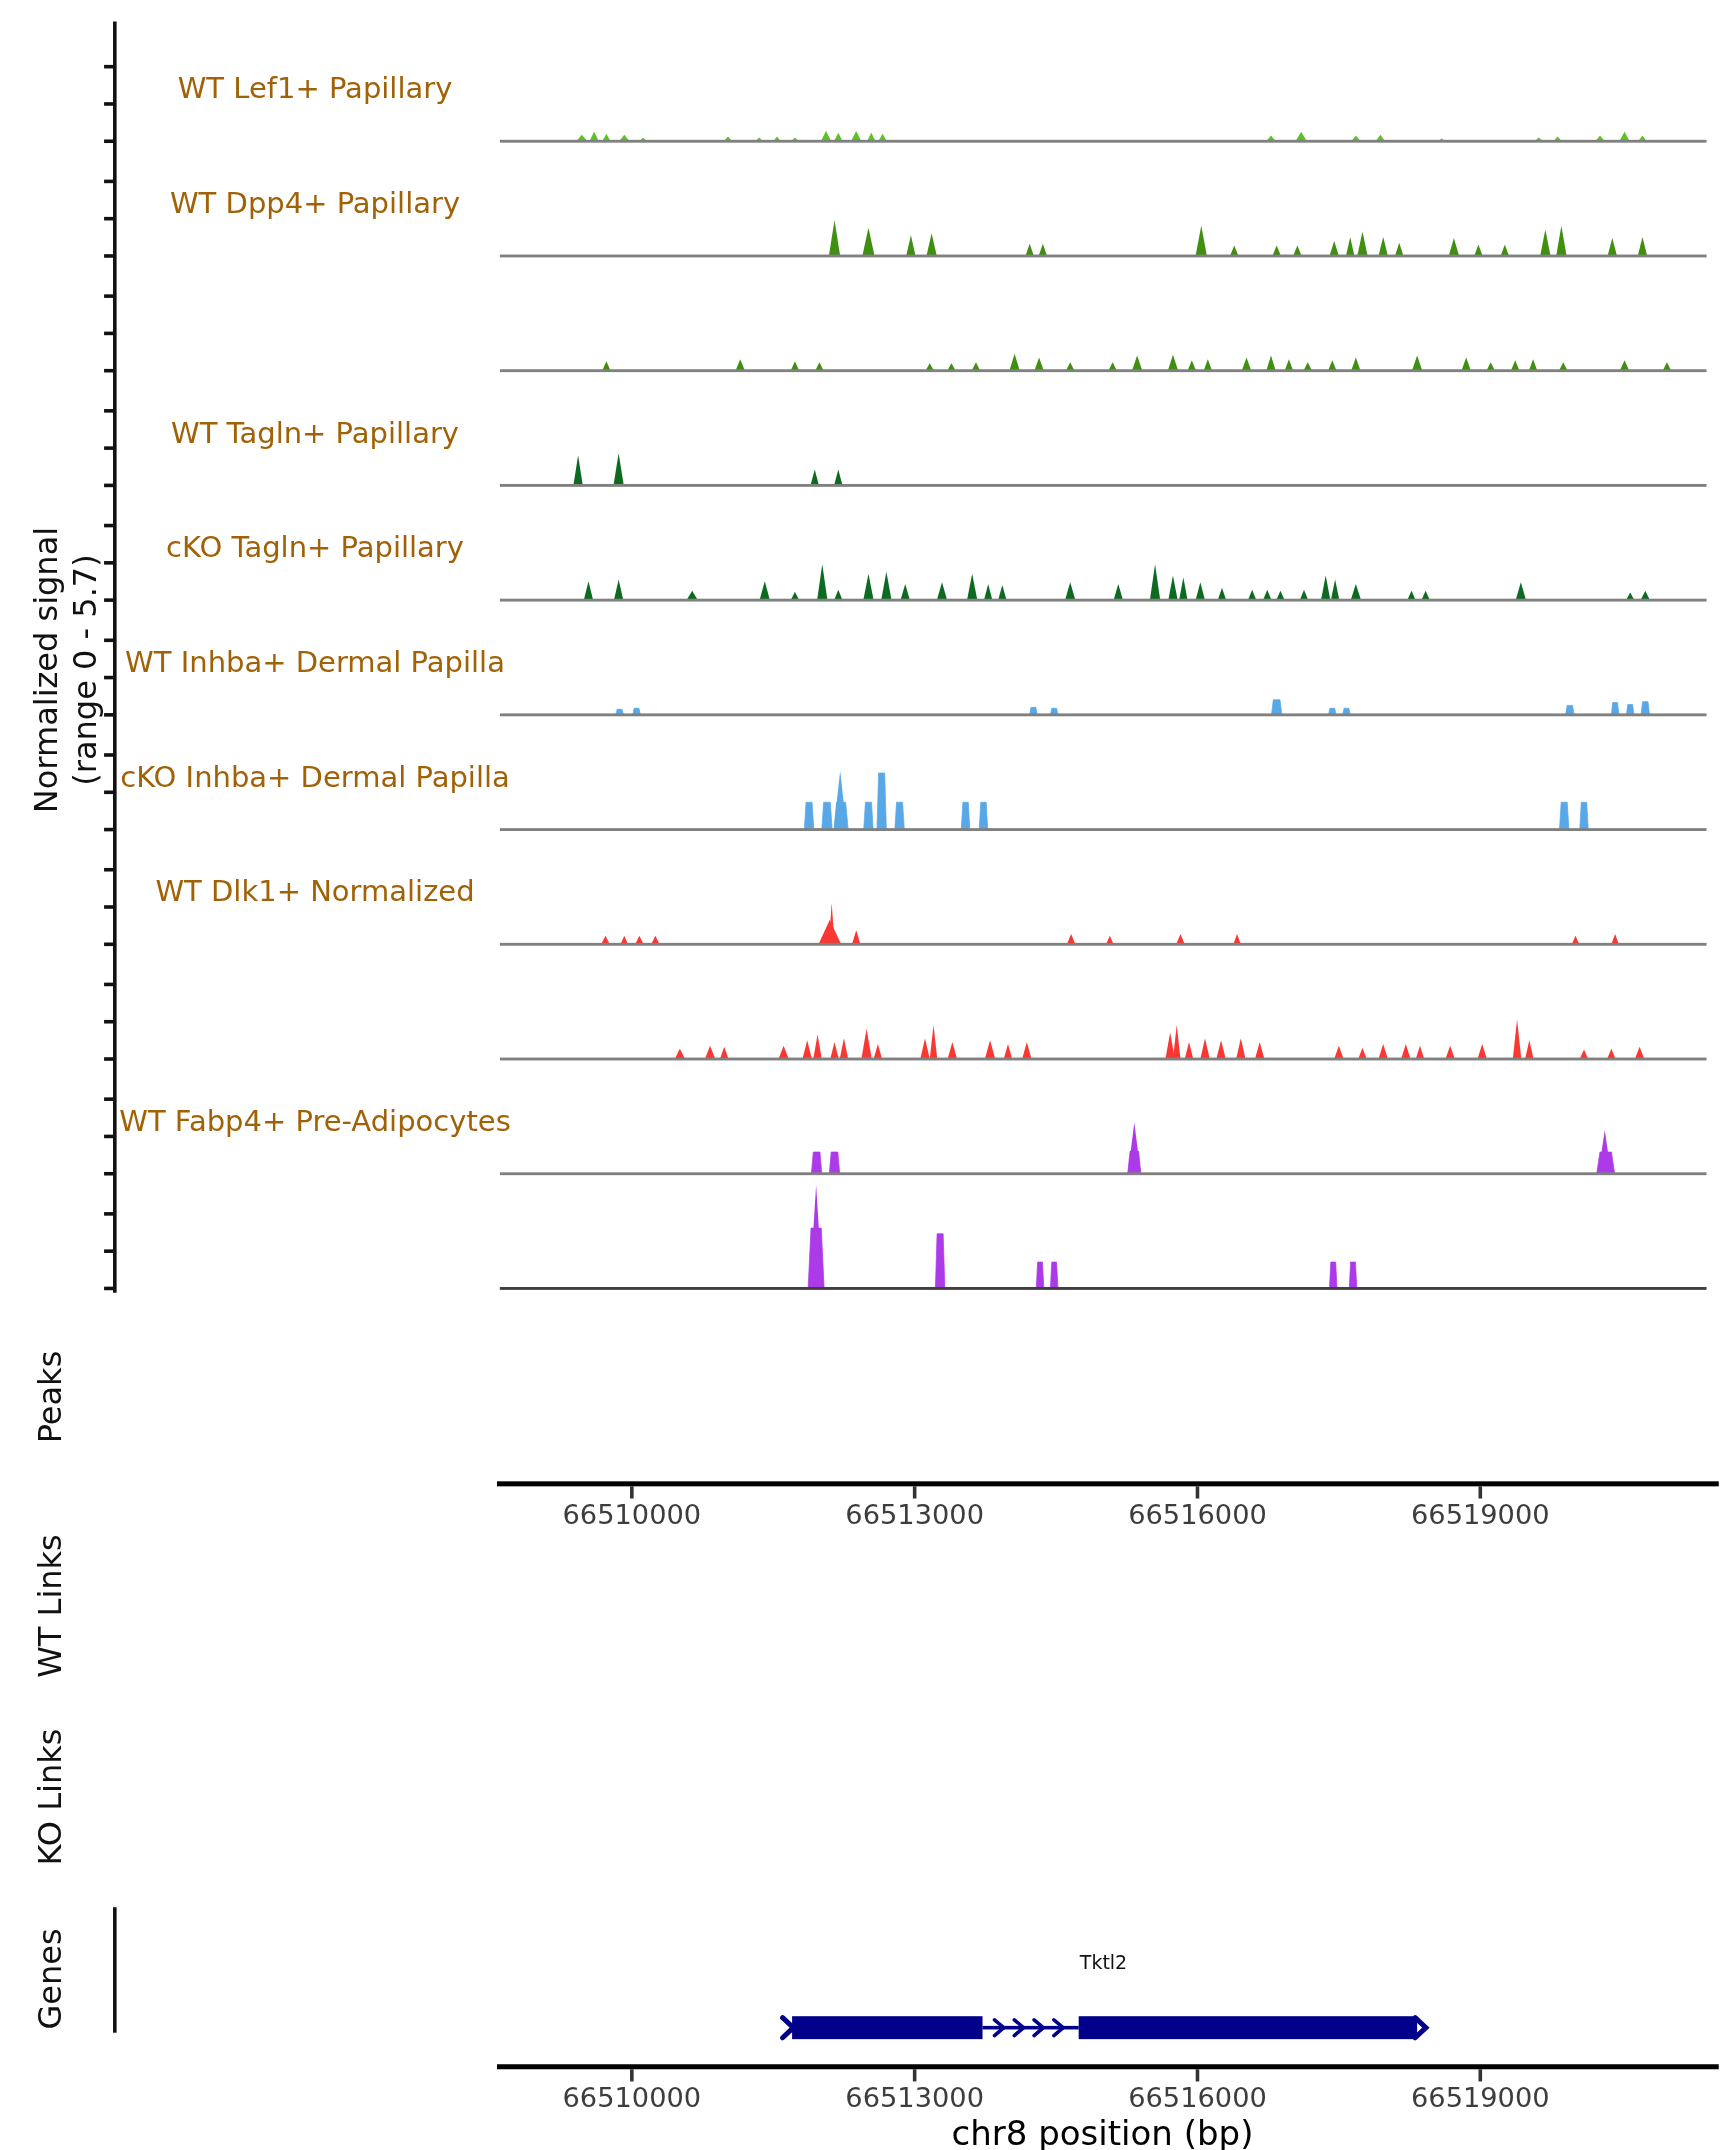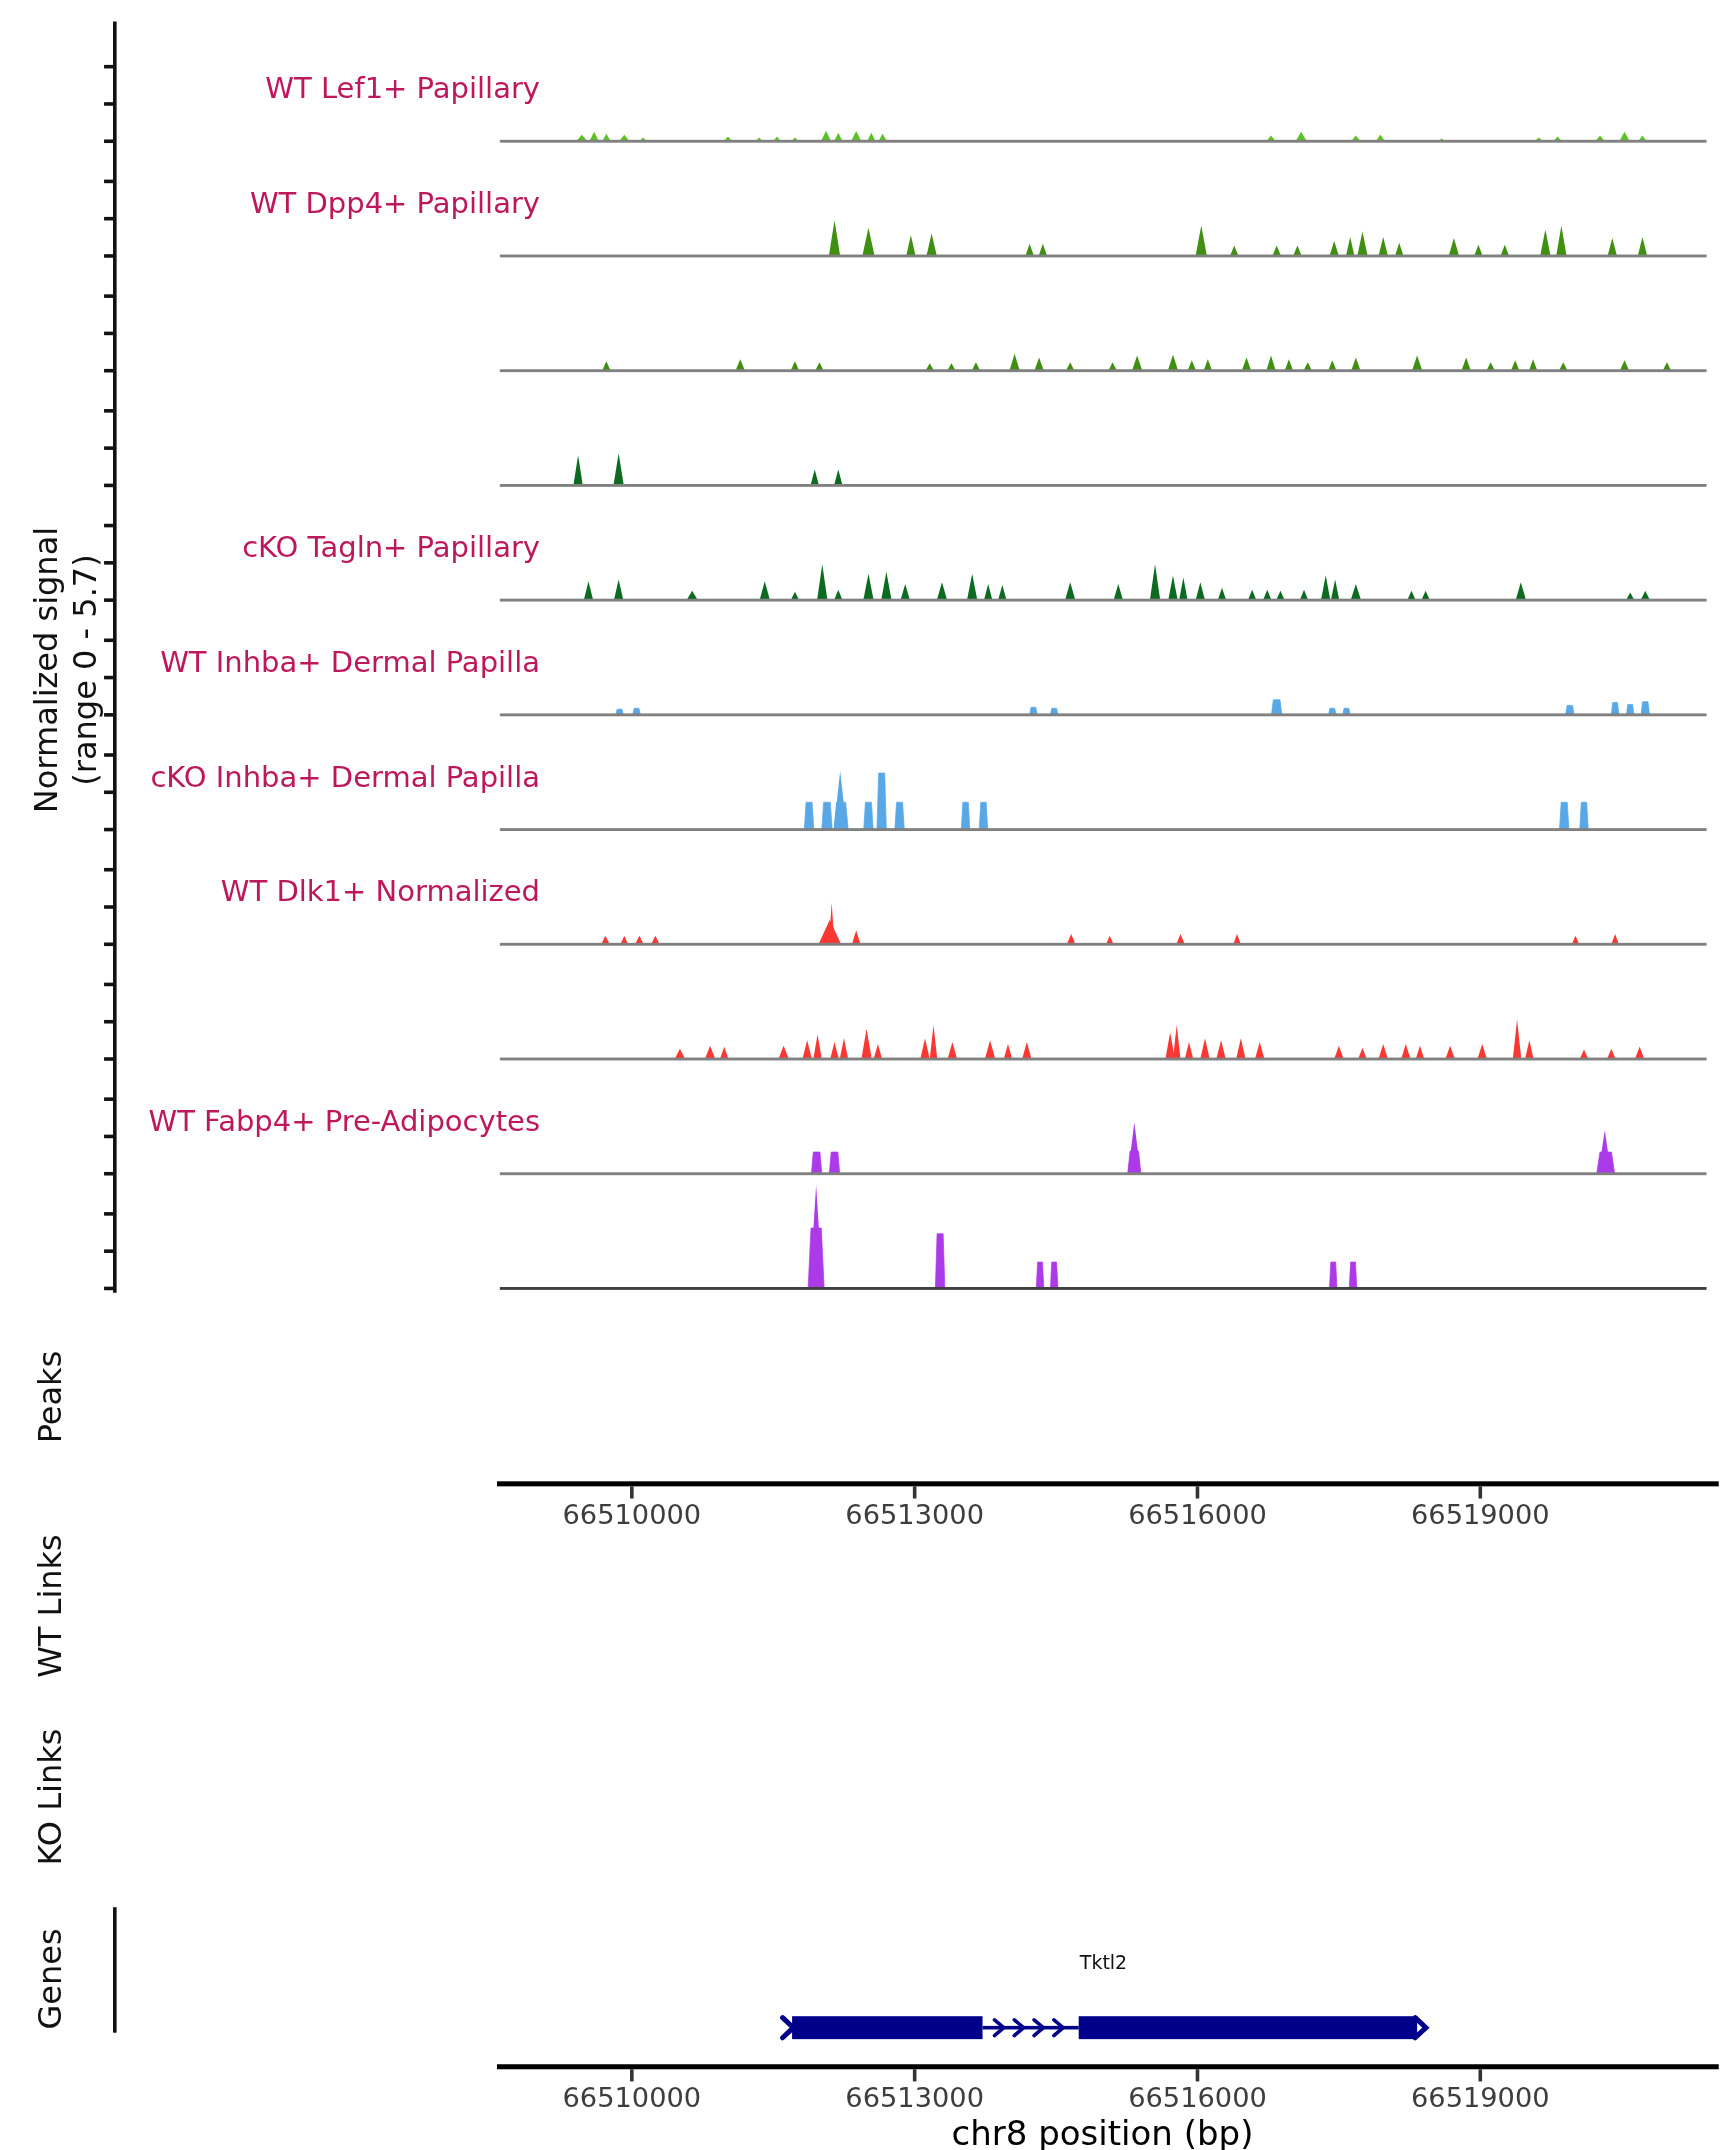--- a/index.html
+++ b/index.html
@@ -1,20 +1,20 @@
 <!DOCTYPE html>
 <html style="font-size:11.5px"><head>
 <meta charset="utf-8">
 <style>
   html,body{margin:0;padding:0;background:#ffffff;}
   .figure{position:relative;width:1721px;height:2151px;background:#ffffff;
           font-family:"DejaVu Sans","Liberation Sans",sans-serif;color:#1a1a1a;overflow:hidden;}
   .figure svg{position:absolute;left:0;top:0;}
-  .track-label{position:absolute;left:38px;width:502px;text-align:right;
-               font-size:29px;line-height:33px;color:#be185d;white-space:nowrap;}
+  .track-label{position:absolute;left:64px;width:502px;text-align:center;
+               font-size:29px;line-height:33px;color:#a16207;white-space:nowrap;}
   .side-label{position:absolute;left:50px;transform:translate(-50%,-50%) rotate(-90deg);
               transform-origin:center;font-size:32px;color:#111;white-space:nowrap;}
   .y-axis-label{position:absolute;left:66px;top:670px;transform:translate(-50%,-50%) rotate(-90deg);
                 transform-origin:center;font-size:32px;line-height:39px;text-align:center;
                 color:#111;white-space:nowrap;}
   .x-axis-title{position:absolute;left:529px;width:1147px;top:2113px;text-align:center;
                 font-size:34px;color:#000;}
   .gene-name{position:absolute;left:1032px;width:143px;top:1951px;text-align:center;
              font-size:19px;color:#111;}
 </style>
@@ -319,20 +319,21 @@
         <path d="M 1414.47890625 2817 L 1427.47890625 2828 L 1414.47890625 2839" fill="none" stroke="#00008B" stroke-width="5" stroke-linecap="round"></path>
         <path d="M 1442.090625 2817 L 1455.090625 2828 L 1442.090625 2839" fill="none" stroke="#00008B" stroke-width="5" stroke-linecap="round"></path>
         <path d="M 1469.70234375 2817 L 1482.70234375 2828 L 1469.70234375 2839" fill="none" stroke="#00008B" stroke-width="5" stroke-linecap="round"></path>
         <path d="M 1091.3421875 2814 L 1106.3421875 2828 L 1091.3421875 2842" fill="none" stroke="#00008B" stroke-width="7" stroke-linecap="round"></path>
         <path d="M 1973.60234375 2814 L 1988.60234375 2828 L 1973.60234375 2842" fill="none" stroke="#00008B" stroke-width="7" stroke-linecap="round"></path>
       </g>
     </svg>
 
   <div class="track-label" style="top:72px">WT Lef1+ Papillary</div>
   <div class="track-label" style="top:187px">WT Dpp4+ Papillary</div>
+  <div class="track-label" style="top:417px">WT Tagln+ Papillary</div>
   <div class="track-label" style="top:531px">cKO Tagln+ Papillary</div>
   <div class="track-label" style="top:646px">WT Inhba+ Dermal Papilla</div>
   <div class="track-label" style="top:761px">cKO Inhba+ Dermal Papilla</div>
   <div class="track-label" style="top:875px">WT Dlk1+ Normalized</div>
   <div class="track-label" style="top:1105px">WT Fabp4+ Pre-Adipocytes</div>
 
   <div class="y-axis-label">
     <div>Normalized signal</div>
     <div>(range 0 - 5.7)</div>
   </div>

